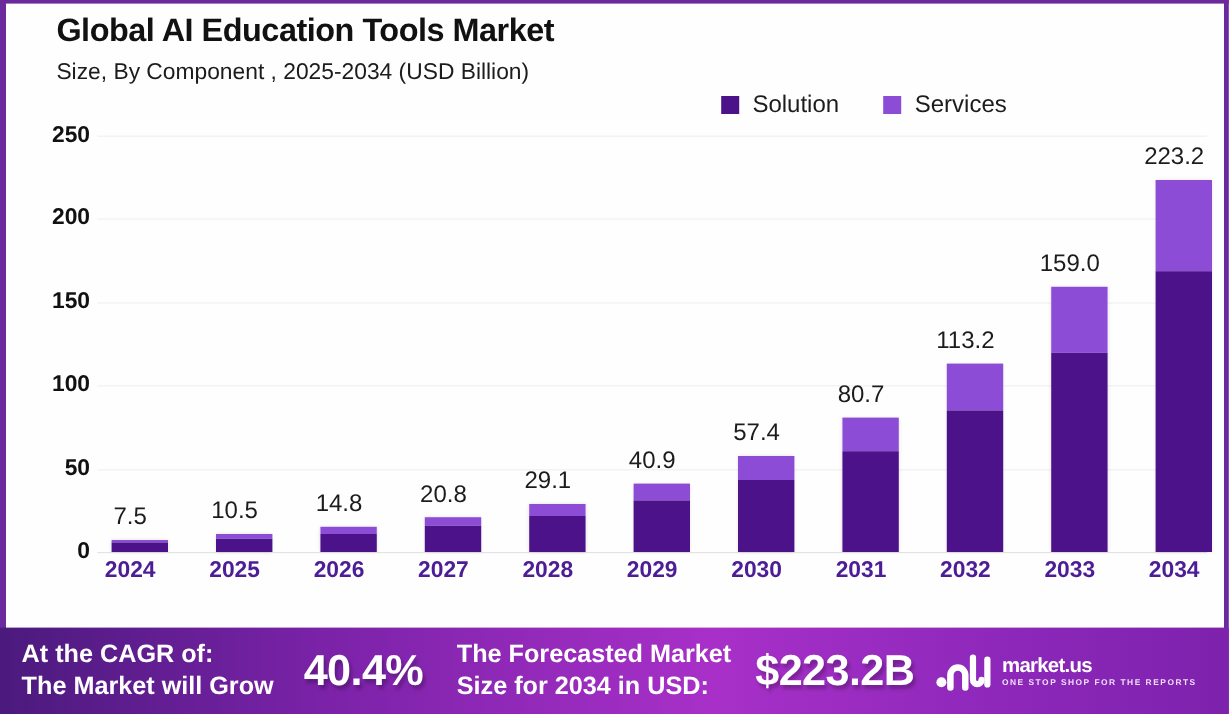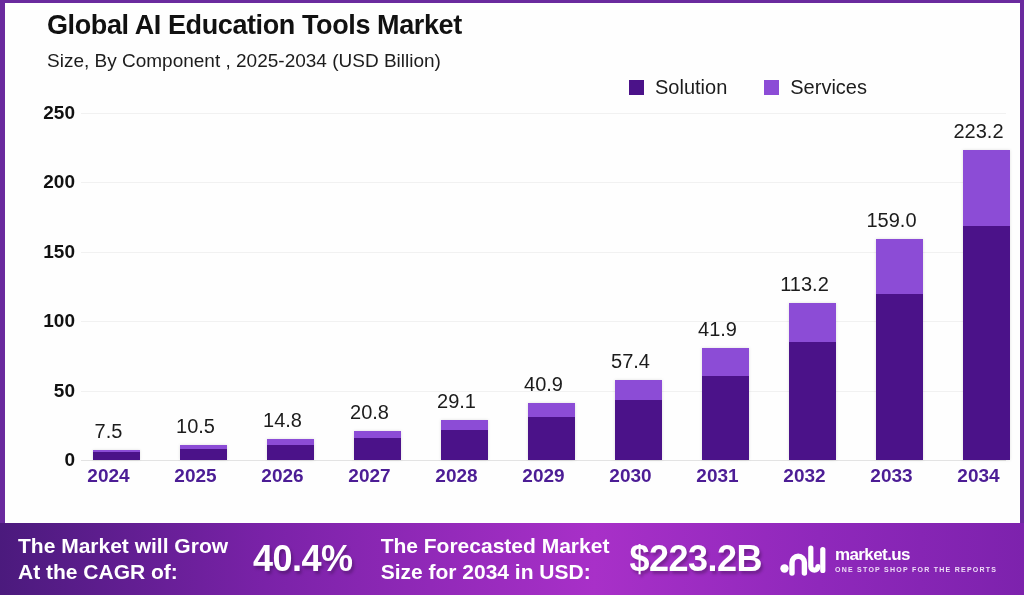--- a/index.html
+++ b/index.html
@@ -25,21 +25,21 @@
     font-size:27px; font-weight:bold; color:#111111;
     letter-spacing:-0.4px; line-height:1.15; white-space:nowrap;
   }
   .chart-subtitle {
     font-size:19px; font-weight:normal; color:#1c1c1c;
     margin-top:9px; white-space:nowrap;
   }
 
   
   .legend {
-    position:absolute; left:624px; top:73px;
+    position:absolute; left:596px; top:73px;
     display:flex; align-items:center; gap:37px;
   }
   .legend-item { display:flex; align-items:center; gap:11px; }
   .legend-swatch { width:15px; height:15px; display:block; }
   .legend-label { font-size:20px; color:#1c1c1c; white-space:nowrap; }
 
   
   .plot {
     position:absolute;
     left:0; top:100px;
@@ -213,21 +213,21 @@
           </div>
         </div>
         <div class="barcol">
           <div class="bar-value" style="bottom: 86.6712px;">57.4</div>
           <div class="bar" style="height: 79.6712px;">
             <div class="seg-services" style="height: 19.8484px; background: rgb(140, 76, 214);"></div>
             <div class="seg-solution" style="height: 59.8228px; background: rgb(75, 18, 137);"></div>
           </div>
         </div>
         <div class="barcol">
-          <div class="bar-value" style="bottom: 119.012px;">41.9</div>
+          <div class="bar-value" style="bottom: 119.012px;">80.7</div>
           <div class="bar" style="height: 112.012px;">
             <div class="seg-services" style="height: 28.0376px; background: rgb(140, 76, 214);"></div>
             <div class="seg-solution" style="height: 83.974px; background: rgb(75, 18, 137);"></div>
           </div>
         </div>
         <div class="barcol">
           <div class="bar-value" style="bottom: 164.122px;">113.2</div>
           <div class="bar" style="height: 157.122px;">
             <div class="seg-services" style="height: 39.2804px; background: rgb(140, 76, 214);"></div>
             <div class="seg-solution" style="height: 117.841px; background: rgb(75, 18, 137);"></div>
@@ -258,22 +258,22 @@
         <div class="xtick">2030</div>
         <div class="xtick">2031</div>
         <div class="xtick">2032</div>
         <div class="xtick">2033</div>
         <div class="xtick">2034</div>
       </div>
   </div>
 
   <div class="footer">
     <div class="f-text f-cagr-text">
+      <div>At the CAGR of:</div>
       <div>The Market will Grow</div>
-      <div>At the CAGR of:</div>
     </div>
     <div class="f-big f-cagr-value">40.4%</div>
 
     <div class="f-text f-fore-text">
       <div>The Forecasted Market</div>
       <div>Size for 2034 in USD:</div>
     </div>
     <div class="f-big f-fore-value">$223.2B</div>
 
     <div class="logo">

